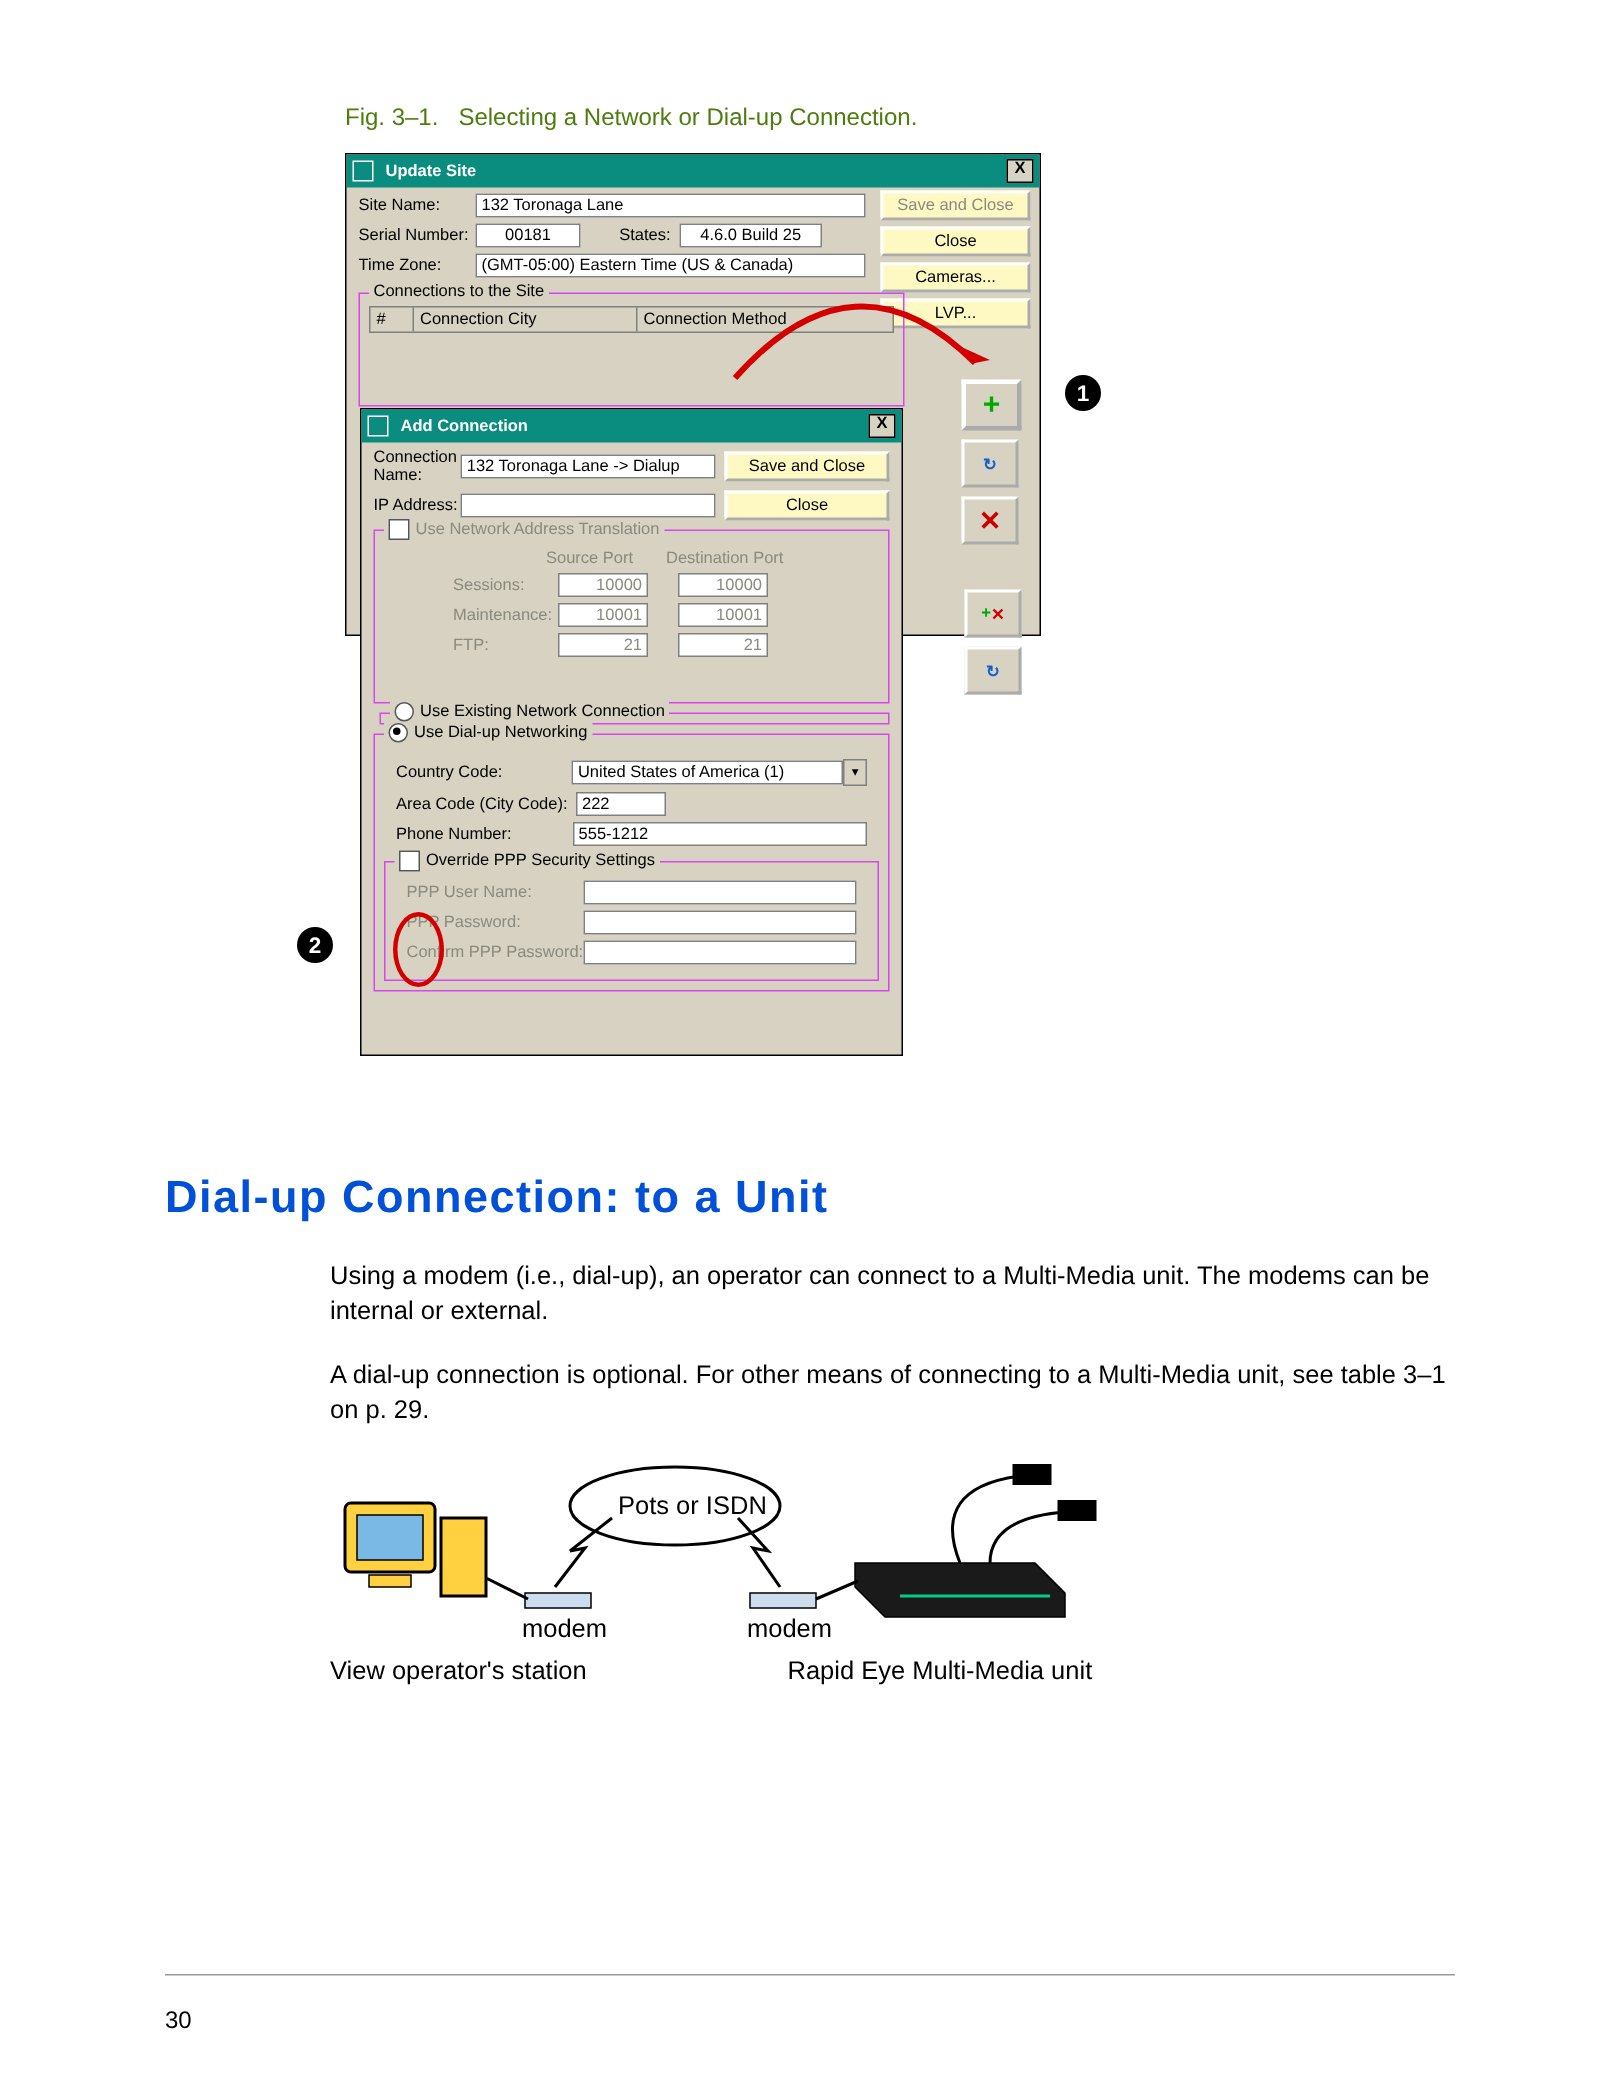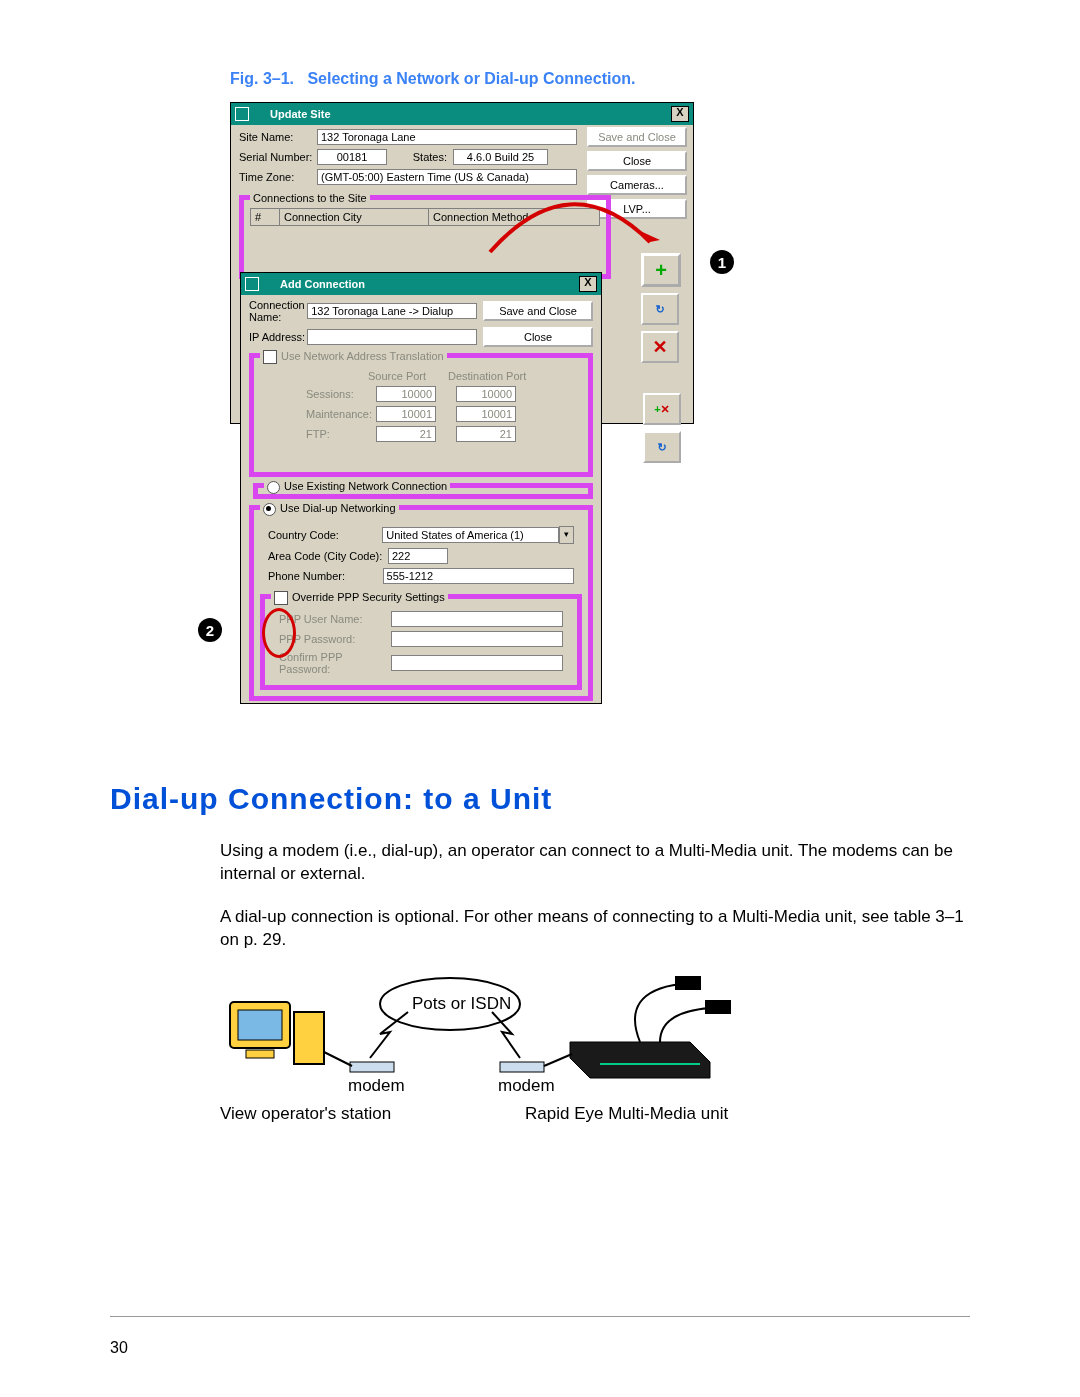--- a/index.html
+++ b/index.html
@@ -1,30 +1,30 @@
 <!DOCTYPE html>
 <html><head>
 <meta charset="utf-8">
 <style>
   html,body{margin:0;padding:0;background:#fff;font-family:Arial,Helvetica,sans-serif;color:#000;}
   .page{width:1080px;height:1397px;margin:0 auto;position:relative;padding:70px 110px 0 110px;box-sizing:border-box;}
   .crumb{font-size:17px;margin-bottom:28px;}
-  .figcap{color:#3b82f6;font-weight:bold;font-size:16px;margin:0 0 14px 120px;}
+  .figcap{color:#4d7c0f;font-weight:normal;font-size:16px;margin:0 0 14px 120px;}
   .figarea{position:relative;width:600px;height:620px;margin-left:120px;}
   
   .dlg{position:absolute;background:#d7d2c1;border:1px solid #000;font-family:Tahoma,Arial,sans-serif;font-size:11px;color:#000;}
-  .titlebar{background:linear-gradient(#0a8c7e,#0a8c7e);color:#fff;font-weight:bold;padding:2px 4px;display:flex;align-items:center;justify-content:space-between;height:18px;gap:13px;}
+  .titlebar{background:linear-gradient(#0a8c7e,#0a8c7e);color:#fff;font-weight:bold;padding:2px 4px;display:flex;align-items:center;justify-content:space-between;height:18px;}
   .titlebar .ic{width:12px;height:12px;background:#0a8c7e;border:1px solid #fff;margin-right:4px;}
   .titlebar span.t{flex:1;margin-left:4px;}
   .titlebar .xbtn{width:16px;height:14px;background:#d7d2c1;color:#000;border:1px solid #000;font-size:11px;line-height:11px;text-align:center;font-weight:bold;}
   .row{display:flex;align-items:center;margin:4px 8px;}
   .lbl{width:78px;font-size:11px;}
   .inp{background:#fff;border:1px solid #808080;height:16px;padding:1px 3px;font-size:11px;box-sizing:border-box;}
-  .btn{background:#ffffff;border:2px outset #fff;font-size:11px;padding:2px 8px;text-align:center;min-width:80px;}
-  .grpbox{border:5px solid #d946ef;margin:6px 8px;padding:8px 6px 6px 6px;position:relative;}
+  .btn{background:#fef9c3;border:2px outset #fff;font-size:11px;padding:2px 8px;text-align:center;min-width:80px;}
+  .grpbox{border:1px solid #d946ef;margin:6px 8px;padding:8px 6px 6px 6px;position:relative;}
   .grpbox>.legend{position:absolute;top:-8px;left:6px;background:#d7d2c1;padding:0 3px;font-size:11px;}
   .listhead{display:flex;background:#d7d2c1;border:1px solid #808080;}
   .listhead div{border-right:1px solid #808080;padding:2px 4px;font-size:11px;}
   .iconbtn{width:34px;height:28px;background:#d7d2c1;border:2px outset #fff;display:flex;align-items:center;justify-content:center;font-weight:bold;}
   .iconcol{position:absolute;}
   .grey{color:#8a8a7f;}
   .chk{width:12px;height:12px;border:1px solid #555;background:#fff;display:inline-block;margin-right:4px;vertical-align:middle;}
   .rad{width:11px;height:11px;border:1px solid #555;border-radius:50%;background:#fff;display:inline-block;margin-right:4px;vertical-align:middle;position:relative;}
   .rad.sel::after{content:"";position:absolute;left:2px;top:2px;width:5px;height:5px;background:#000;border-radius:50%;}
   

